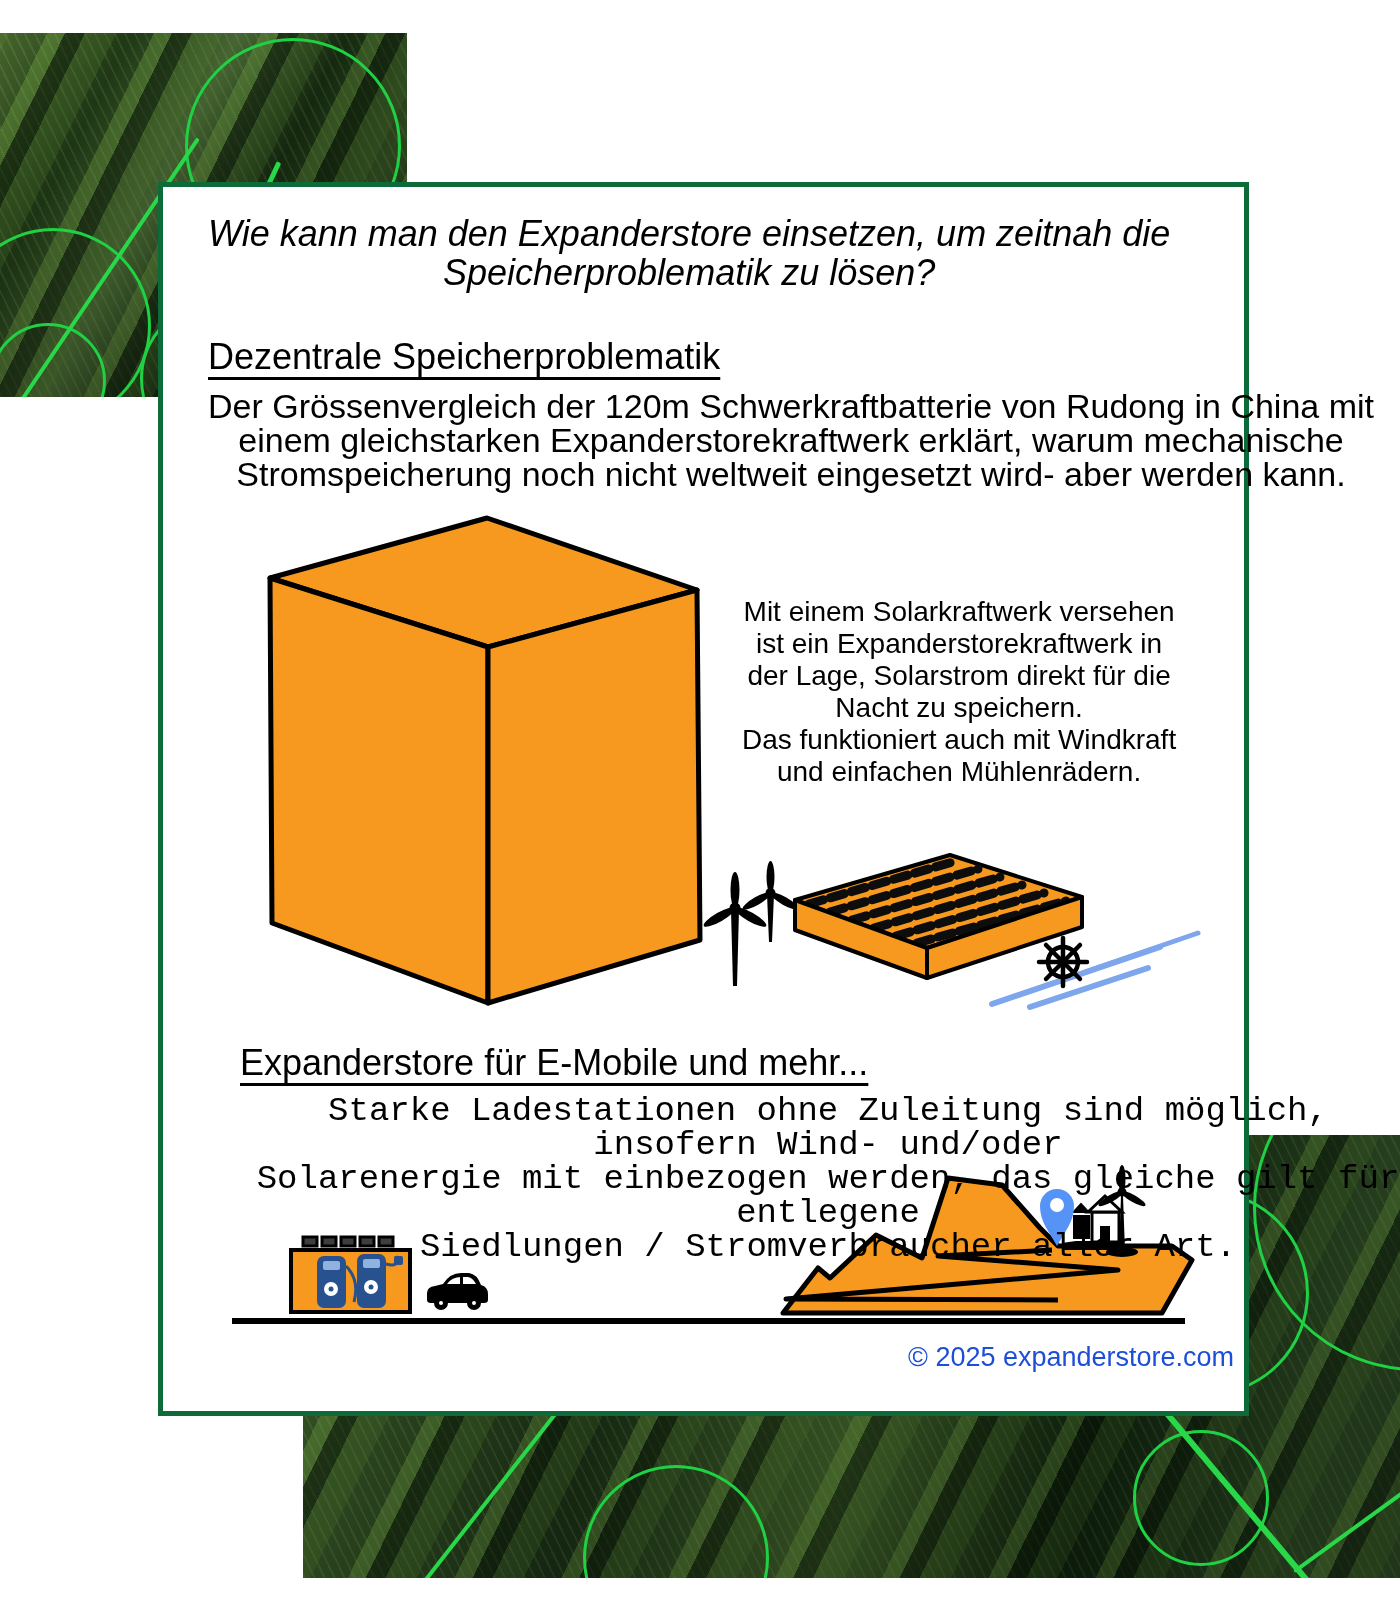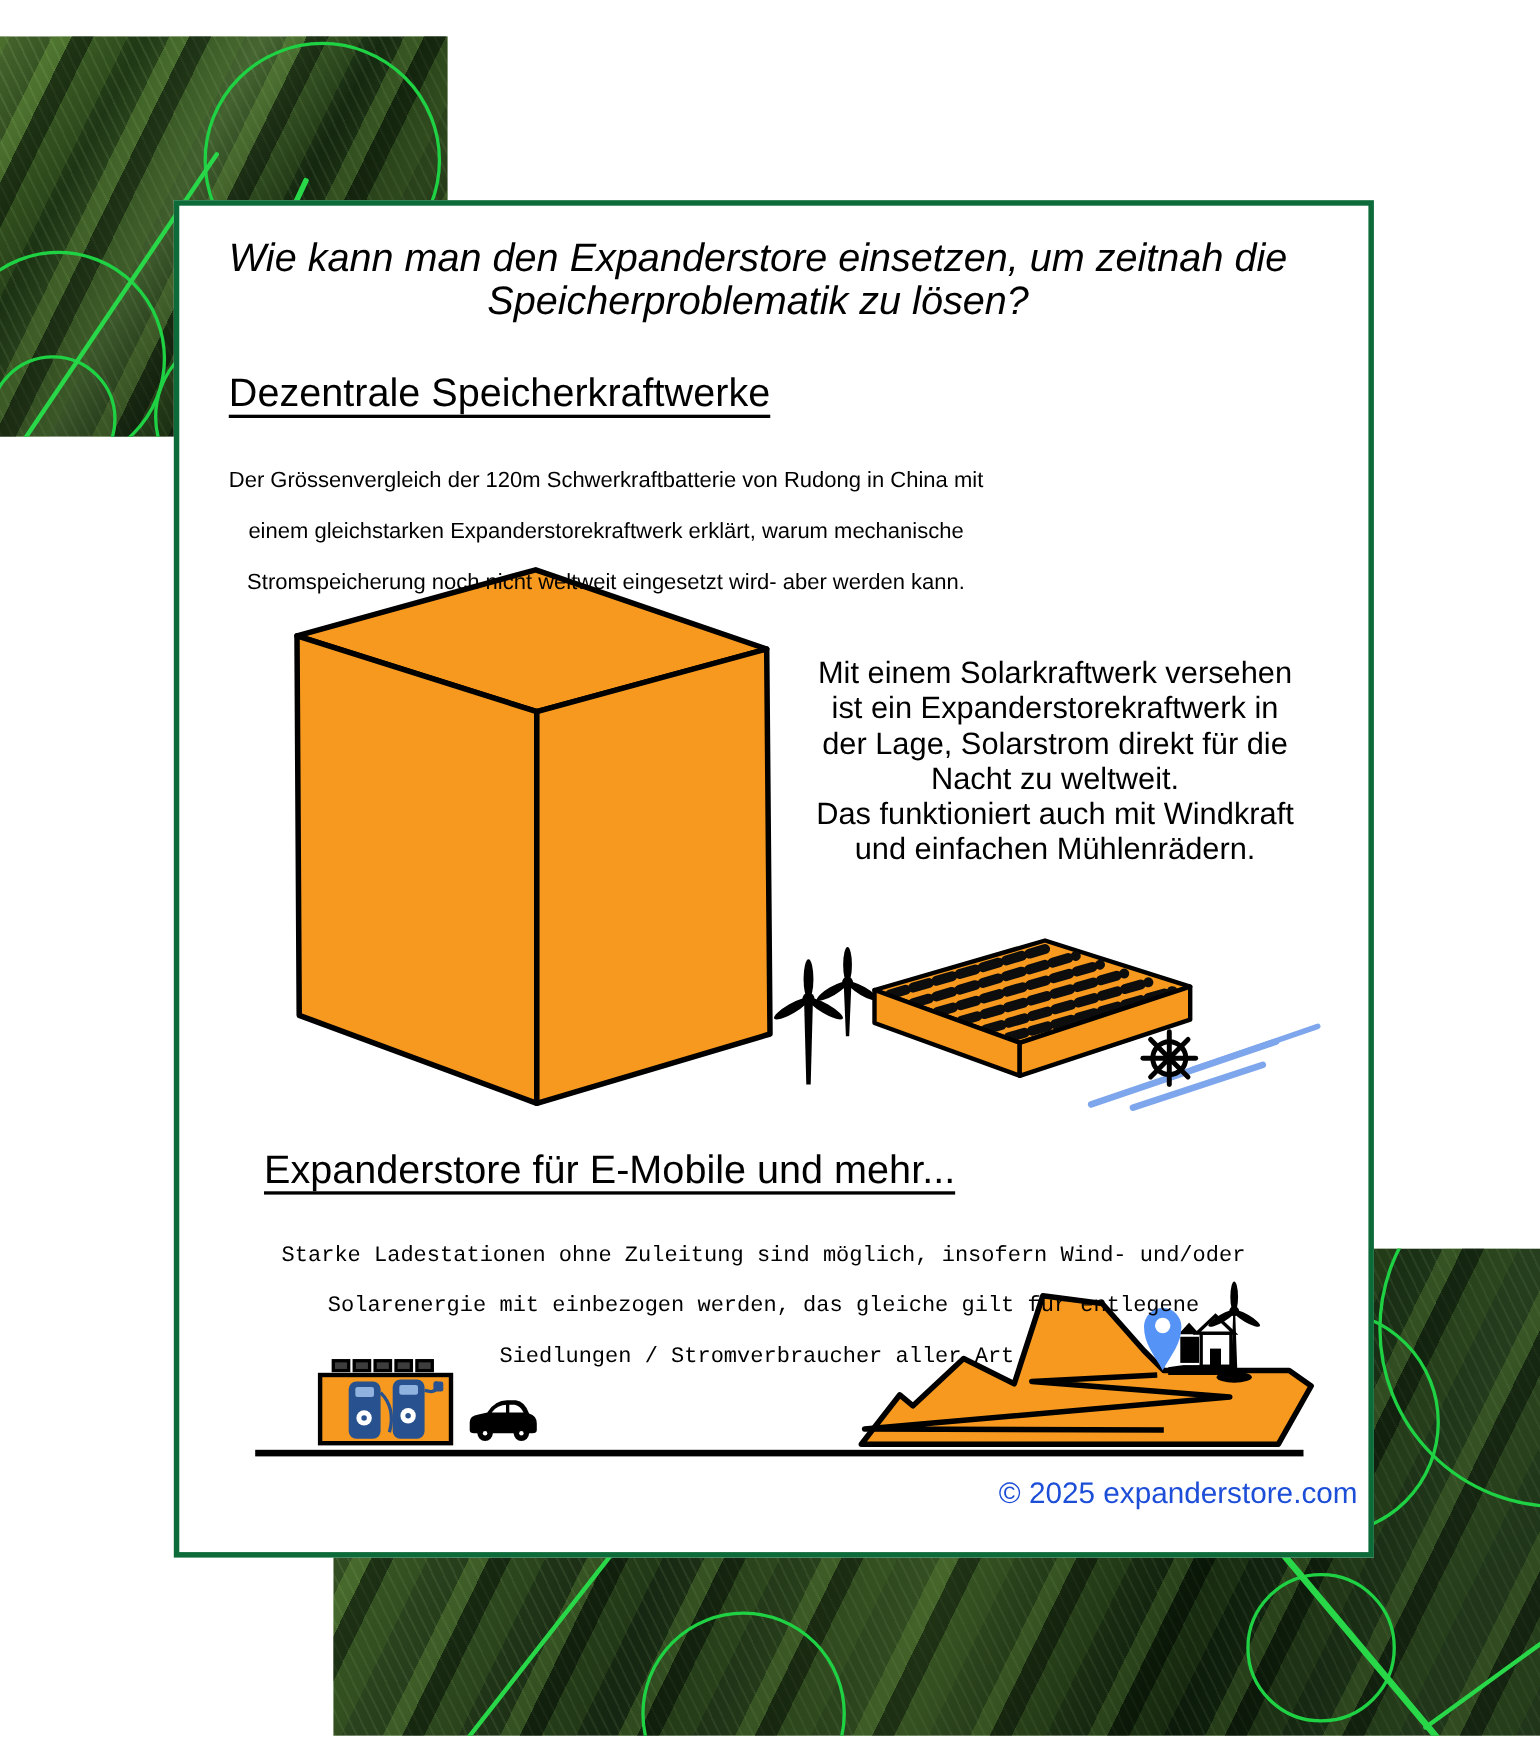--- a/index.html
+++ b/index.html
@@ -27,21 +27,21 @@
   
   .card { position:absolute; left:158px; top:182px; width:1091px; height:1234px;
     background:#ffffff; border:5px solid #0C6B39; box-sizing:border-box; z-index:2; }
   
   .txt { position:absolute; z-index:5; white-space:pre-line;text-align:center; }
   .page-title { left:208px; top:214px; font-size:36px; line-height:39px; font-style:italic; }
   .hd { font-size:36px; line-height:42px; text-decoration:underline;
         text-underline-offset:8px; text-decoration-thickness:3px; }
   .hd1 { left:208px; top:336px; }
   .hd2 { left:240px; top:1042px; }
-  .para { font-size:20px; line-height:46px;margin-top:25px; }
+  .para { font-size:34px; line-height:34px; }
   .para1 { left:208px; top:389px; }
   .para2 { left:256px; top:1094px;font-family:Liberation Mono, monospace; }
   .side-note { left:742px; top:596px; font-size:28px; line-height:32px; }
   .copyright { left:908px; top:1342px; font-size:27px; color:#1d4ed8; white-space:nowrap; }
   
   svg.art { position:absolute; left:0; top:0; z-index:4; pointer-events:none; }
 </style>
 </head>
 <body>
 
@@ -71,28 +71,28 @@
   <div class="ring" style="left:830px; top:295px; width:130px; height:130px;"></div>
   <div class="beam" style="left:630px; top:-5px; width:600px; height:6px; transform:rotate(50deg); transform-origin:0 0;"></div>
   <div class="beam" style="left:990px; top:435px; width:420px; height:4px; transform:rotate(-36deg); transform-origin:0 0;"></div>
   <div class="beam" style="left:120px; top:445px; width:300px; height:4px; transform:rotate(-52deg); transform-origin:0 0;"></div>
 </div>
 
 <div class="card"></div>
 
 <div class="txt page-title">Wie kann man den Expanderstore einsetzen, um zeitnah die
 Speicherproblematik zu lösen?</div>
-<div class="txt hd hd1">Dezentrale Speicherkraftwerke</div>
+<div class="txt hd hd1">Dezentrale Speicherproblematik</div>
 <div class="txt para para1">Der Grössenvergleich der 120m Schwerkraftbatterie von Rudong in China mit
 einem gleichstarken Expanderstorekraftwerk erklärt, warum mechanische
 Stromspeicherung noch nicht weltweit eingesetzt wird- aber werden kann.</div>
 <div class="txt side-note">Mit einem Solarkraftwerk versehen
 ist ein Expanderstorekraftwerk in
 der Lage, Solarstrom direkt für die
-Nacht zu weltweit.
+Nacht zu speichern.
 Das funktioniert auch mit Windkraft
 und einfachen Mühlenrädern.</div>
 <div class="txt hd hd2">Expanderstore für E-Mobile und mehr...</div>
 <div class="txt para para2">Starke Ladestationen ohne Zuleitung sind möglich, insofern Wind- und/oder
 Solarenergie mit einbezogen werden, das gleiche gilt für entlegene
 Siedlungen / Stromverbraucher aller Art.</div>
 <div class="txt copyright">© 2025 expanderstore.com</div>
 
 <svg class="art" width="1400" height="1600" viewBox="0 0 1400 1600">
 

